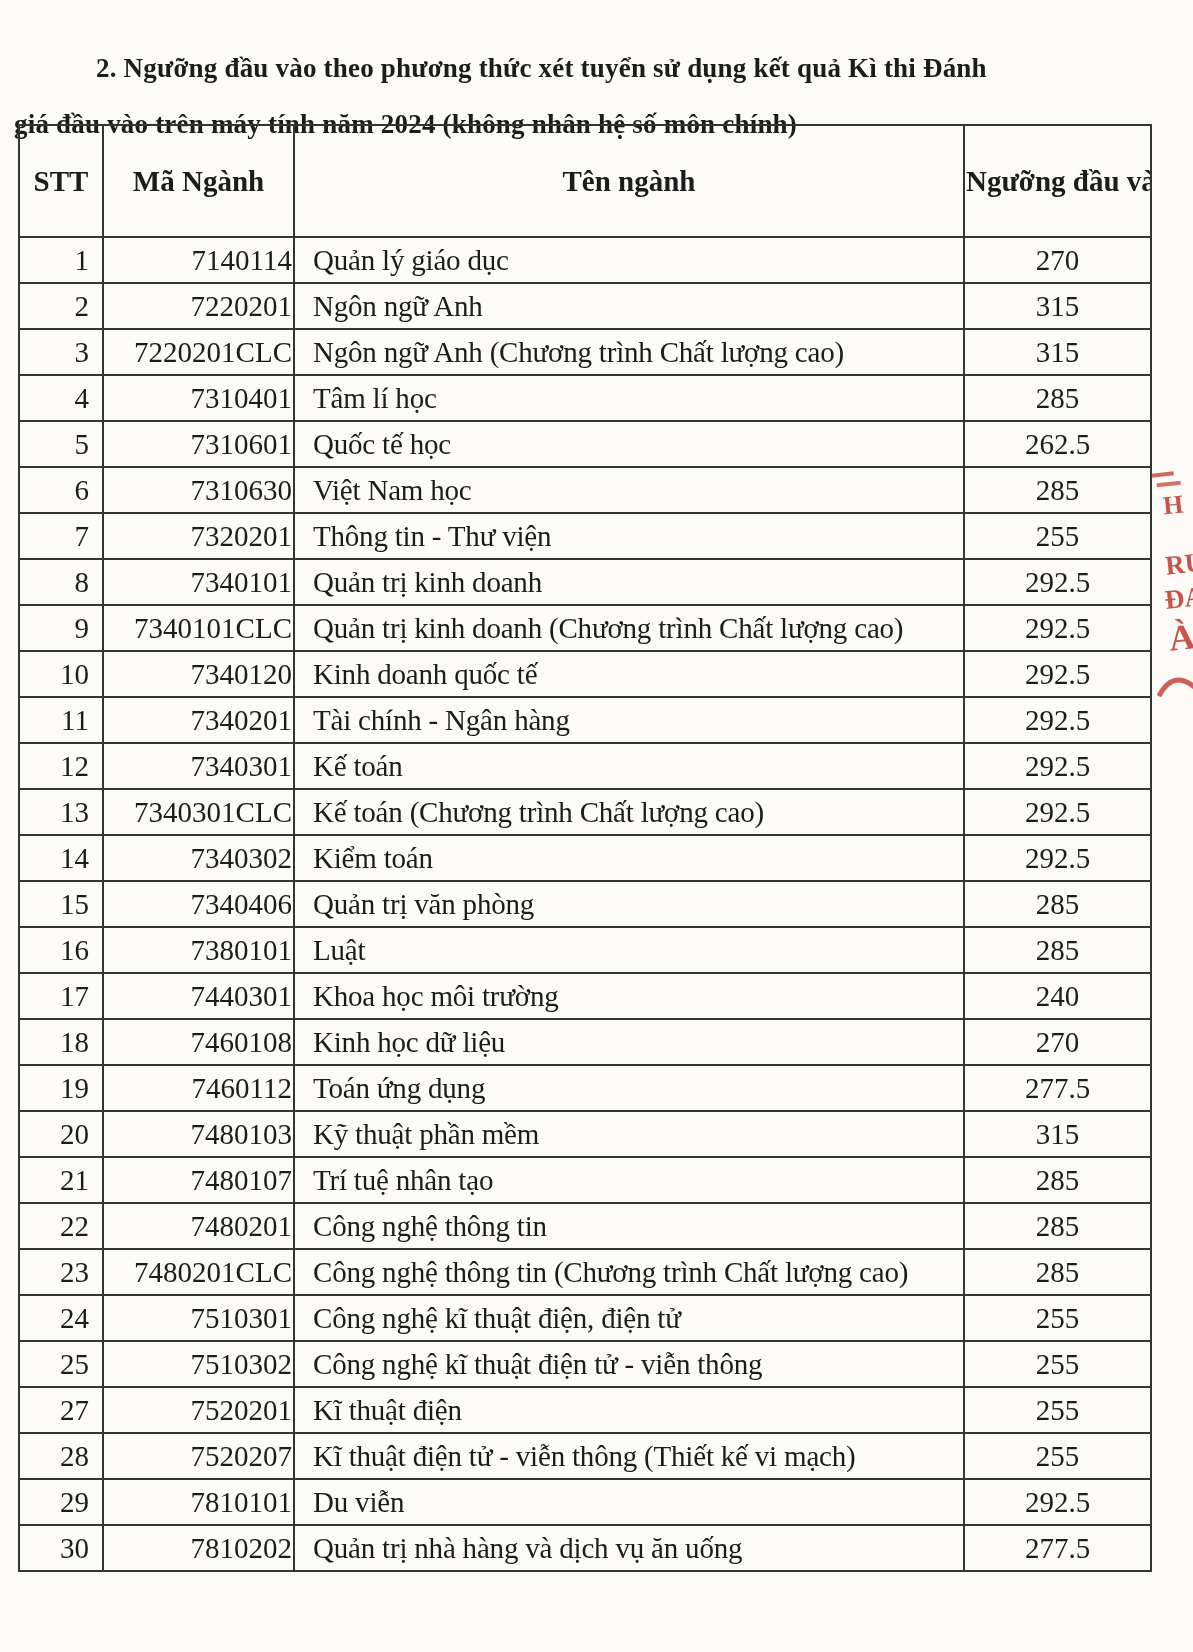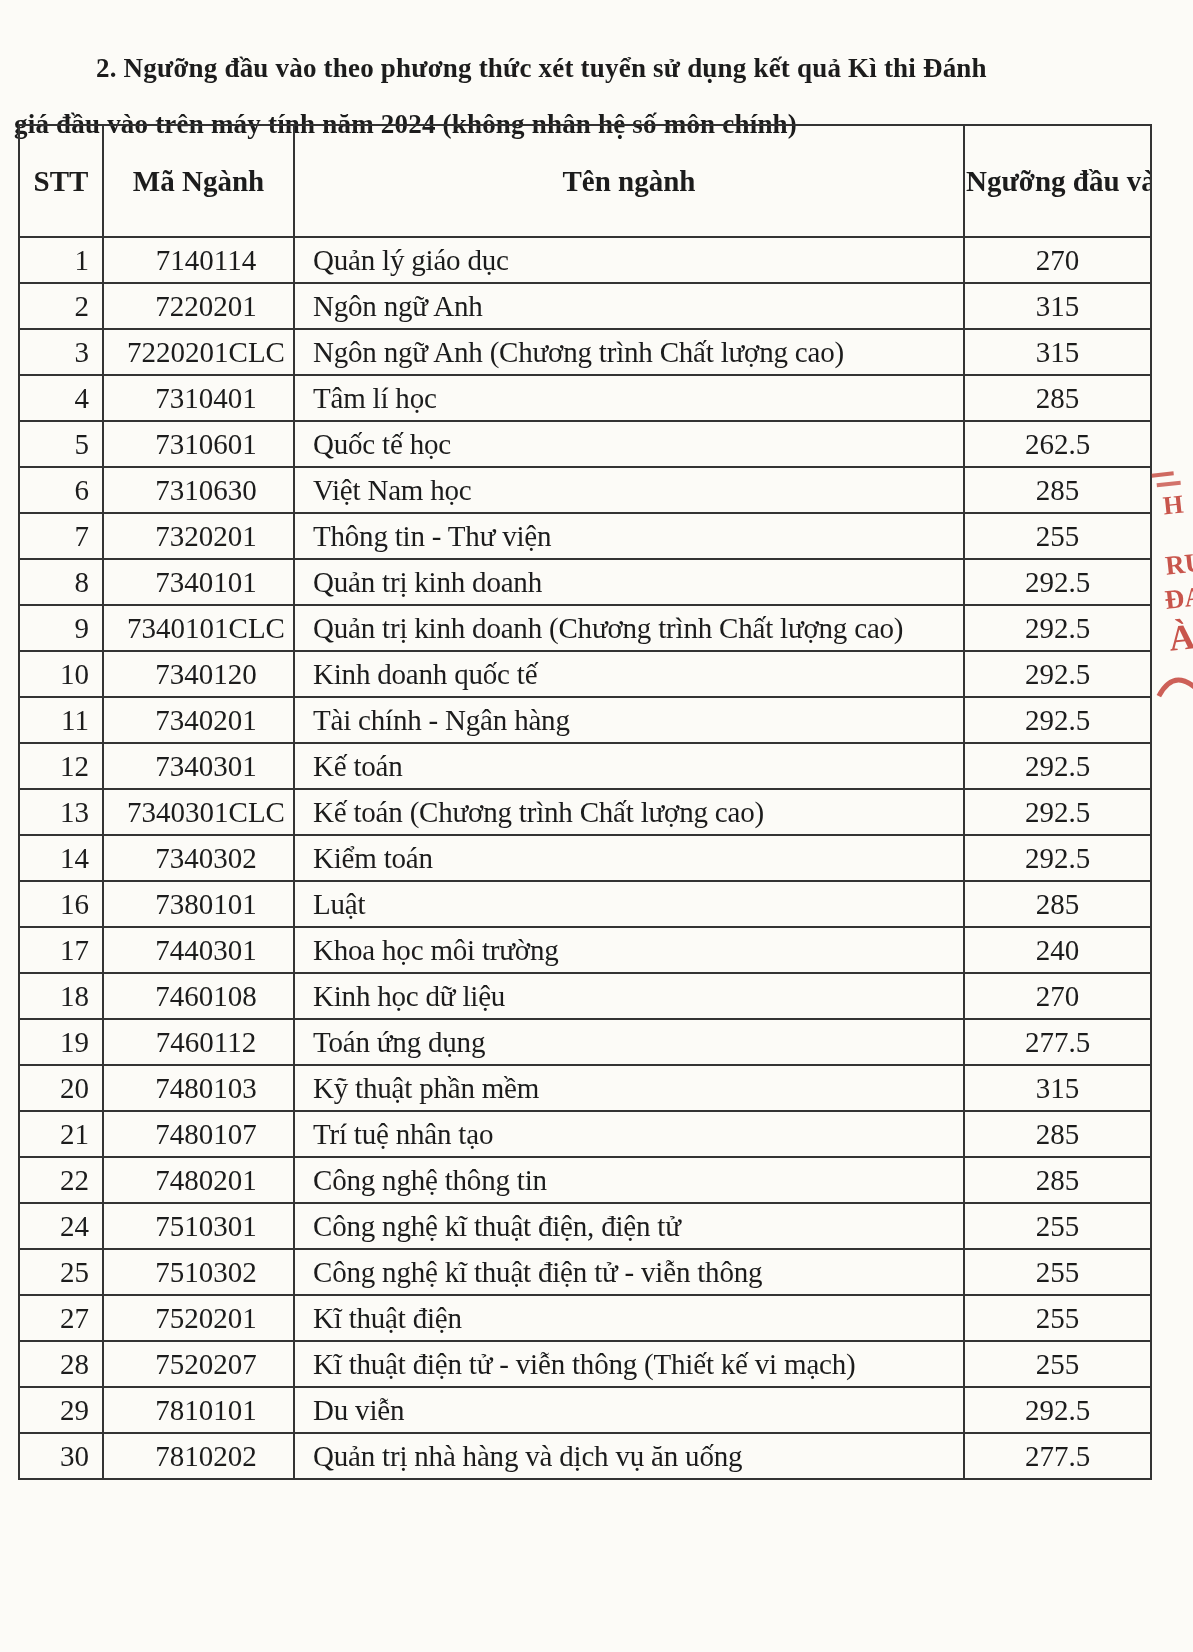--- a/index.html
+++ b/index.html
@@ -22,21 +22,21 @@
   }
   col.c1{width:84px;} col.c2{width:191px;} col.c3{width:670px;} col.c4{width:187px;}
   thead th{
     height:108px;font-size:29px;font-weight:bold;text-align:center;vertical-align:middle;
     line-height:34px;
     margin-top:8px;
   }
   th.score-h{white-space:pre-line;}
   tbody td{height:42px;font-size:29px;vertical-align:middle;}
   td.c-stt{text-align:right;padding-right:13px;}
-  td.c-code{text-align:center;padding-left:16px;}
+  td.c-code{text-align:right;padding-left:16px;}
   td.c-name{text-align:left;padding-left:18px;letter-spacing:-.2px;}
   td.c-score{text-align:center;}
 
   .stamp{position:absolute;left:1133px;top:432px;width:60px;height:300px;pointer-events:none;}
   .stamp svg{overflow:visible;}
   .stamp text{
     font-family:"Liberation Serif","DejaVu Serif",serif;
     font-weight:bold;opacity:.85;
   }
 </style>
@@ -142,20 +142,26 @@
     <td class="c-name">Kế toán (Chương trình Chất lượng cao)</td>
     <td class="c-score">292.5</td>
   </tr>
       <tr>
     <td class="c-stt">14</td>
     <td class="c-code">7340302</td>
     <td class="c-name">Kiểm toán</td>
     <td class="c-score">292.5</td>
   </tr>
       <tr>
+    <td class="c-stt">15</td>
+    <td class="c-code">7340406</td>
+    <td class="c-name">Quản trị văn phòng</td>
+    <td class="c-score">285</td>
+  </tr>
+      <tr>
     <td class="c-stt">16</td>
     <td class="c-code">7380101</td>
     <td class="c-name">Luật</td>
     <td class="c-score">285</td>
   </tr>
       <tr>
     <td class="c-stt">17</td>
     <td class="c-code">7440301</td>
     <td class="c-name">Khoa học môi trường</td>
     <td class="c-score">240</td>
@@ -181,20 +187,26 @@
       <tr>
     <td class="c-stt">21</td>
     <td class="c-code">7480107</td>
     <td class="c-name">Trí tuệ nhân tạo</td>
     <td class="c-score">285</td>
   </tr>
       <tr>
     <td class="c-stt">22</td>
     <td class="c-code">7480201</td>
     <td class="c-name">Công nghệ thông tin</td>
+    <td class="c-score">285</td>
+  </tr>
+      <tr>
+    <td class="c-stt">23</td>
+    <td class="c-code">7480201CLC</td>
+    <td class="c-name">Công nghệ thông tin (Chương trình Chất lượng cao)</td>
     <td class="c-score">285</td>
   </tr>
       <tr>
     <td class="c-stt">24</td>
     <td class="c-code">7510301</td>
     <td class="c-name">Công nghệ kĩ thuật điện, điện tử</td>
     <td class="c-score">255</td>
   </tr>
       <tr>
     <td class="c-stt">25</td>

